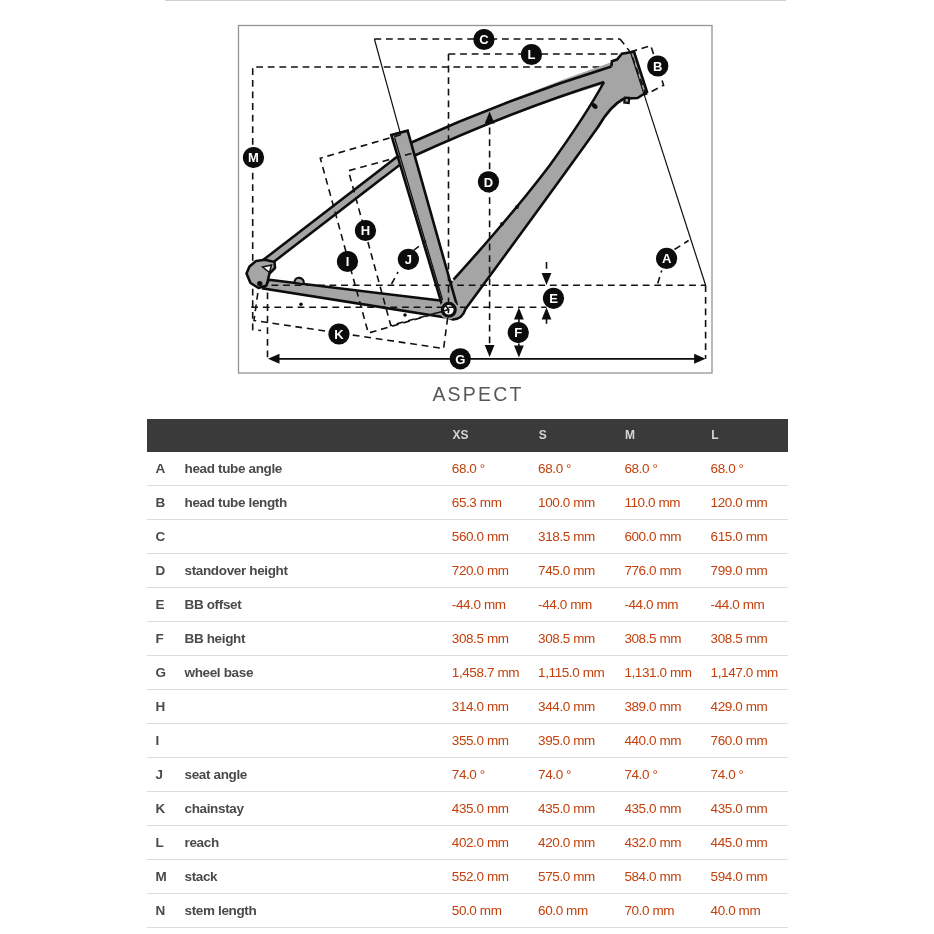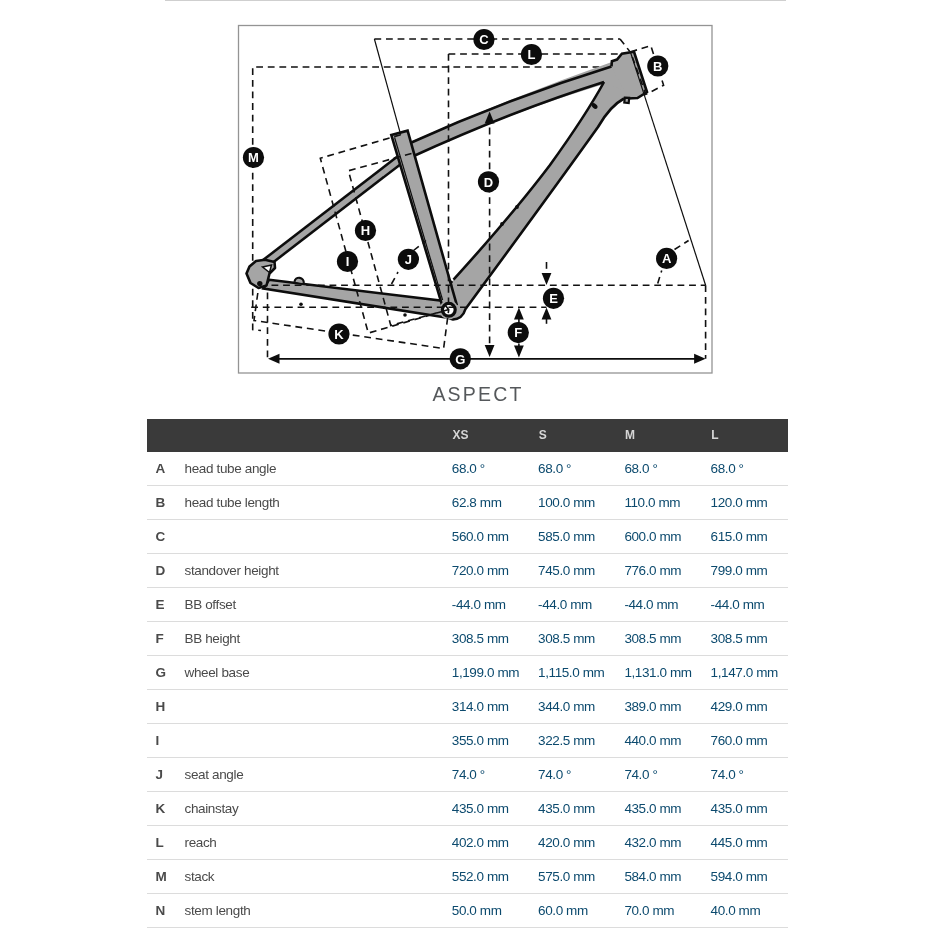--- a/index.html
+++ b/index.html
@@ -5,23 +5,23 @@
 html,body{margin:0;padding:0;background:#fff;}
 body{width:934px;height:934px;position:relative;font-family:"Liberation Sans",sans-serif;overflow:hidden;will-change:transform;}
 #topline{position:absolute;left:165px;top:0;width:621px;height:1px;background:#cfcfcf;}
 #diagram{position:absolute;left:0;top:0;}
 #title{position:absolute;left:0;top:383px;width:956px;text-align:center;font-size:19.5px;color:#55585b;letter-spacing:2.2px;}
 #thead{position:absolute;left:147px;top:419px;width:641px;height:32.5px;background:#3a3a3a;}
 #thead span{position:absolute;top:0;line-height:32.5px;font-size:12px;font-weight:bold;color:#d6d6d6;}
 .row{position:absolute;left:147px;width:641px;height:34px;box-sizing:border-box;border-bottom:1px solid #dcdcdc;}
 .row span{position:absolute;top:0;line-height:33px;white-space:nowrap;}
 .lt{left:8.5px;font-weight:bold;font-size:13.5px;color:#4a4a4a;}
-.nm{left:37.5px;font-weight:normal;font-size:13.5px;color:#4a4a4a;letter-spacing:-0.35px;}
+.nm{left:37.5px;font-weight:bold;font-size:13.5px;color:#4a4a4a;letter-spacing:-0.35px;}
 .v1{left:304.8px;}.v2{left:391.1px;}.v3{left:477.4px;}.v4{left:563.6px;}
-.v1,.v2,.v3,.v4{font-size:13.5px;color:#0c4a6e;letter-spacing:-0.4px;}
+.v1,.v2,.v3,.v4{font-size:13.5px;color:#c2410c;letter-spacing:-0.4px;}
 </style>
 </head>
 <body>
 <div id="topline"></div>
 <svg id="diagram" width="934" height="412" viewBox="0 0 934 412" style="will-change:transform">
 <rect x="238.5" y="25.5" width="473.5" height="347.5" fill="none" stroke="#949494" stroke-width="1.3"></rect>
 <g id="dashunder" stroke="#111" stroke-width="1.6" fill="none" stroke-dasharray="6.8 4.8">
   <polyline points="611,67 252.7,67 252.7,329.5 261,330.5"></polyline>
 </g>
 <g id="frame">
@@ -166,29 +166,29 @@
       <span class="lt">A</span>
       <span class="nm">head tube angle</span>
       <span class="v1">68.0 °</span>
       <span class="v2">68.0 °</span>
       <span class="v3">68.0 °</span>
       <span class="v4">68.0 °</span>
     </div>
 <div class="row" style="top:485.5px">
       <span class="lt">B</span>
       <span class="nm">head tube length</span>
-      <span class="v1">62.8 mm</span>
+      <span class="v1">65.3 mm</span>
       <span class="v2">100.0 mm</span>
       <span class="v3">110.0 mm</span>
       <span class="v4">120.0 mm</span>
     </div>
 <div class="row" style="top:519.5px">
       <span class="lt">C</span>
       <span class="v1">560.0 mm</span>
-      <span class="v2">585.0 mm</span>
+      <span class="v2">318.5 mm</span>
       <span class="v3">600.0 mm</span>
       <span class="v4">615.0 mm</span>
     </div>
 <div class="row" style="top:553.5px">
       <span class="lt">D</span>
       <span class="nm">standover height</span>
       <span class="v1">720.0 mm</span>
       <span class="v2">745.0 mm</span>
       <span class="v3">776.0 mm</span>
       <span class="v4">799.0 mm</span>
@@ -205,36 +205,36 @@
       <span class="lt">F</span>
       <span class="nm">BB height</span>
       <span class="v1">308.5 mm</span>
       <span class="v2">308.5 mm</span>
       <span class="v3">308.5 mm</span>
       <span class="v4">308.5 mm</span>
     </div>
 <div class="row" style="top:655.5px">
       <span class="lt">G</span>
       <span class="nm">wheel base</span>
-      <span class="v1">1,199.0 mm</span>
+      <span class="v1">1,458.7 mm</span>
       <span class="v2">1,115.0 mm</span>
       <span class="v3">1,131.0 mm</span>
       <span class="v4">1,147.0 mm</span>
     </div>
 <div class="row" style="top:689.5px">
       <span class="lt">H</span>
       <span class="v1">314.0 mm</span>
       <span class="v2">344.0 mm</span>
       <span class="v3">389.0 mm</span>
       <span class="v4">429.0 mm</span>
     </div>
 <div class="row" style="top:723.5px">
       <span class="lt">I</span>
       <span class="v1">355.0 mm</span>
-      <span class="v2">322.5 mm</span>
+      <span class="v2">395.0 mm</span>
       <span class="v3">440.0 mm</span>
       <span class="v4">760.0 mm</span>
     </div>
 <div class="row" style="top:757.5px">
       <span class="lt">J</span>
       <span class="nm">seat angle</span>
       <span class="v1">74.0 °</span>
       <span class="v2">74.0 °</span>
       <span class="v3">74.0 °</span>
       <span class="v4">74.0 °</span>

